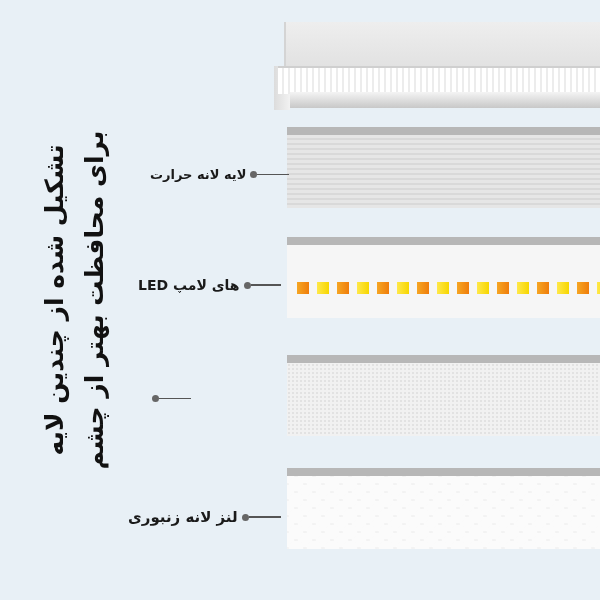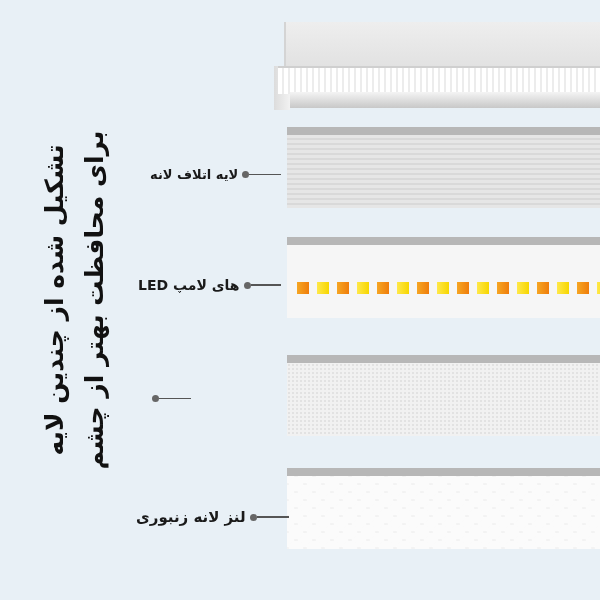--- a/index.html
+++ b/index.html
@@ -98,21 +98,21 @@
   <div class="side"></div>
   <div class="lens"></div>
   <div class="rim"></div>
 </div>
 
 <div class="layer heat" style="top:127px">
   <div class="bar"></div>
   <div class="body"></div>
 </div>
 <div class="callout" style="left:150px; top:167px;">
-  <span class="label">لایه اتلاف لانه</span>
+  <span class="label">لایه لانه حرارت</span>
   <span class="dot"></span>
   <span class="line" style="width:32px"></span>
 </div>
 
 <div class="layer led" style="top:237px">
   <div class="bar"></div>
   <div class="body">
     <div class="leds">
       <span class="o"></span>
       <span class="y"></span>
@@ -145,17 +145,17 @@
 </div>
 <div class="callout" style="left:148px; top:395px;">
   <span class="dot"></span>
   <span class="line" style="width:32px"></span>
 </div>
 
 <div class="layer honey" style="top:468px">
   <div class="bar"></div>
   <div class="body"></div>
 </div>
-<div class="callout" style="left:136px; top:508px;">
+<div class="callout" style="left:128px; top:508px;">
   <span class="label" style="font-size:15px">لنز لانه زنبوری</span>
   <span class="dot"></span>
   <span class="line" style="width:32px"></span>
 </div>
 
 </body></html>

